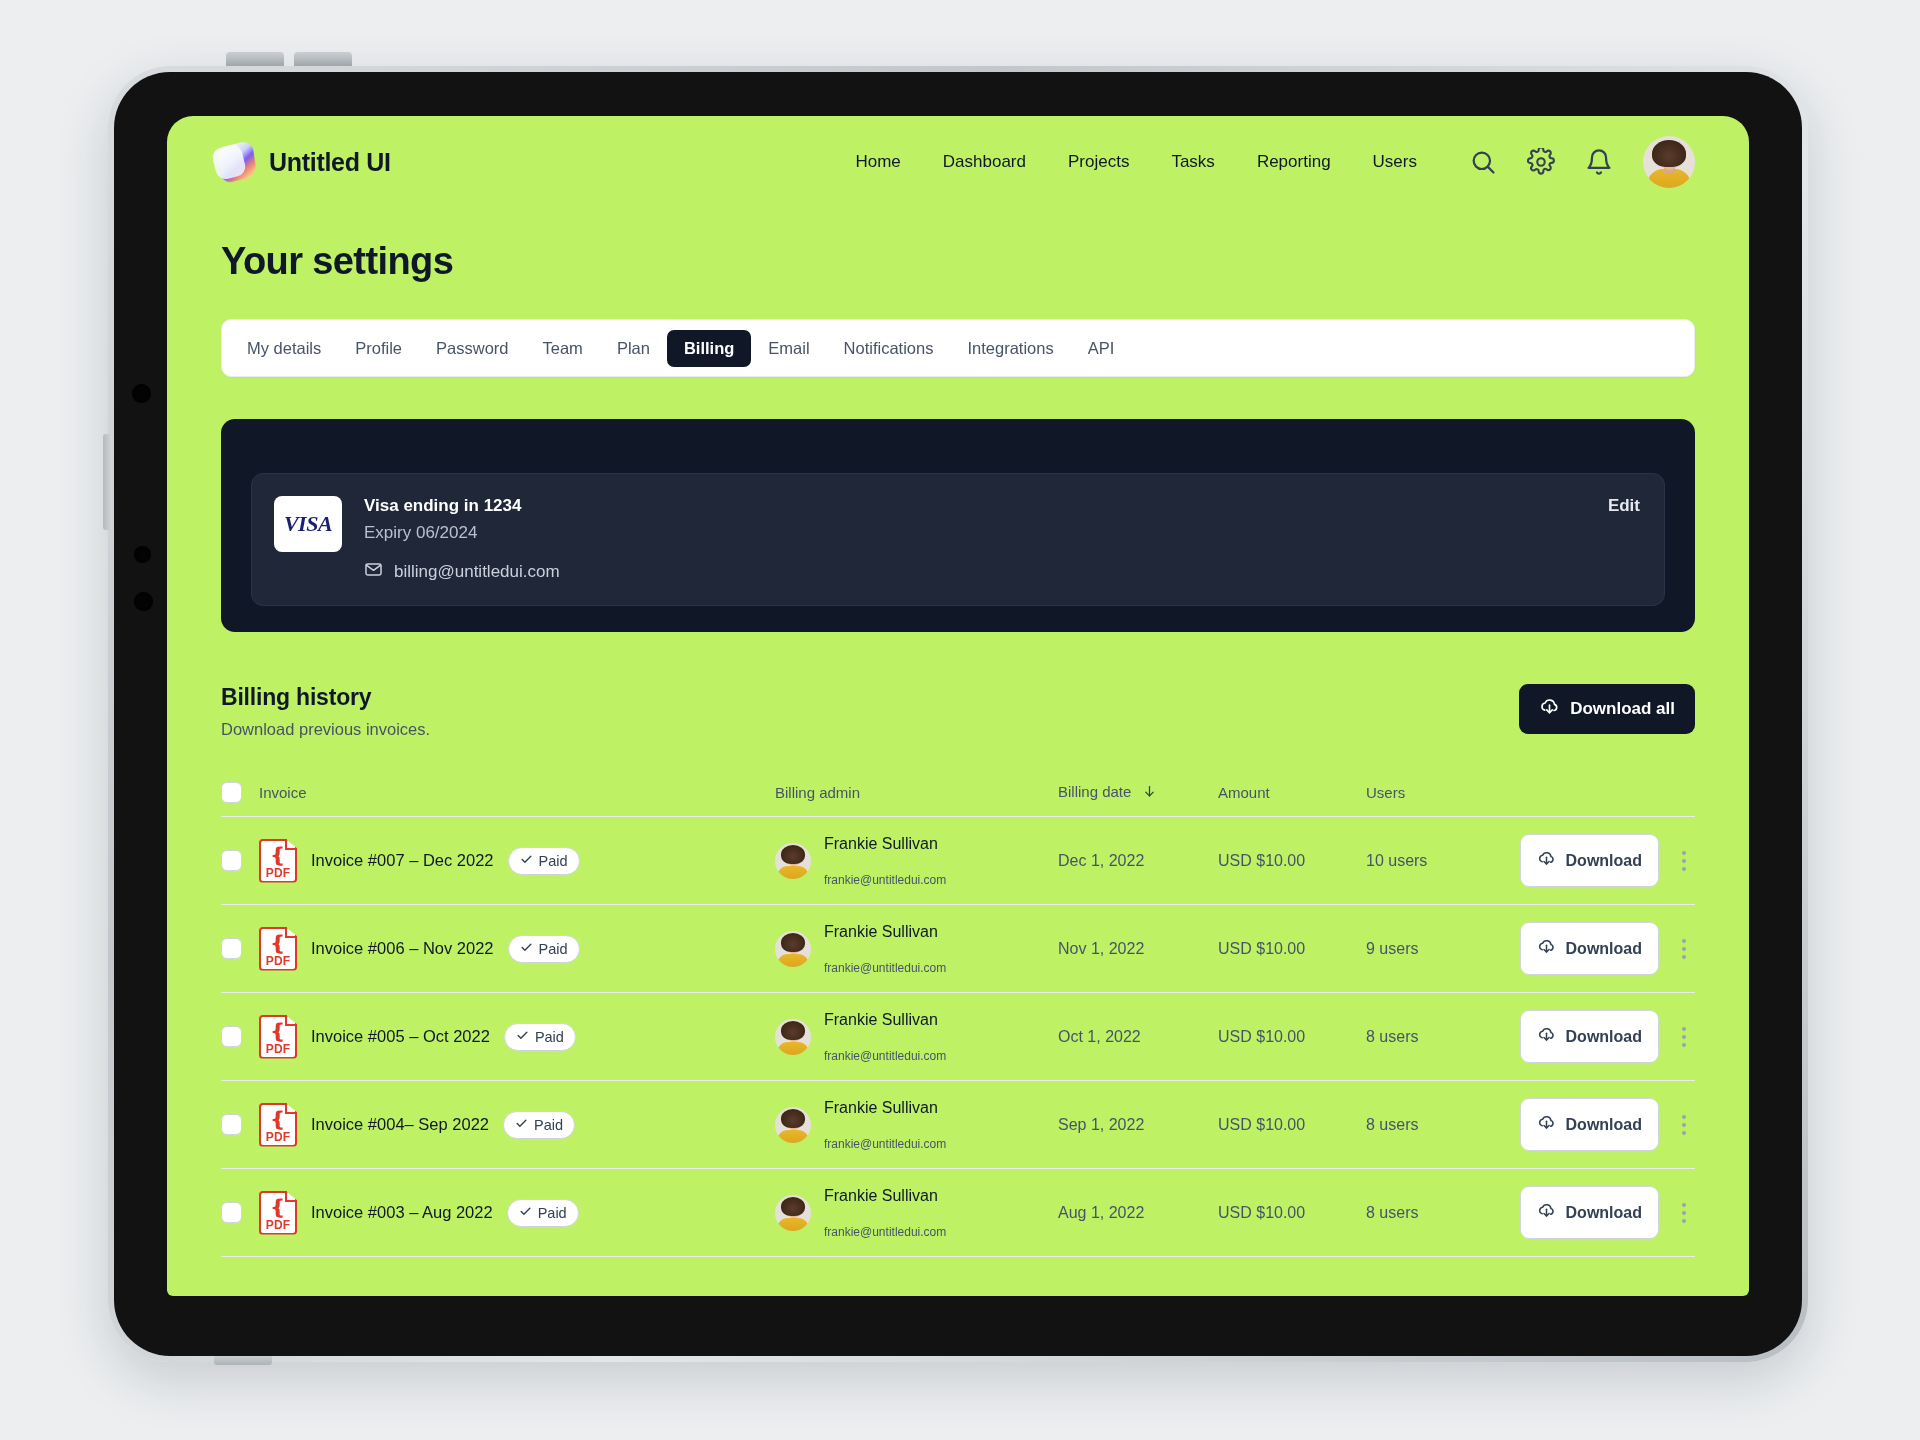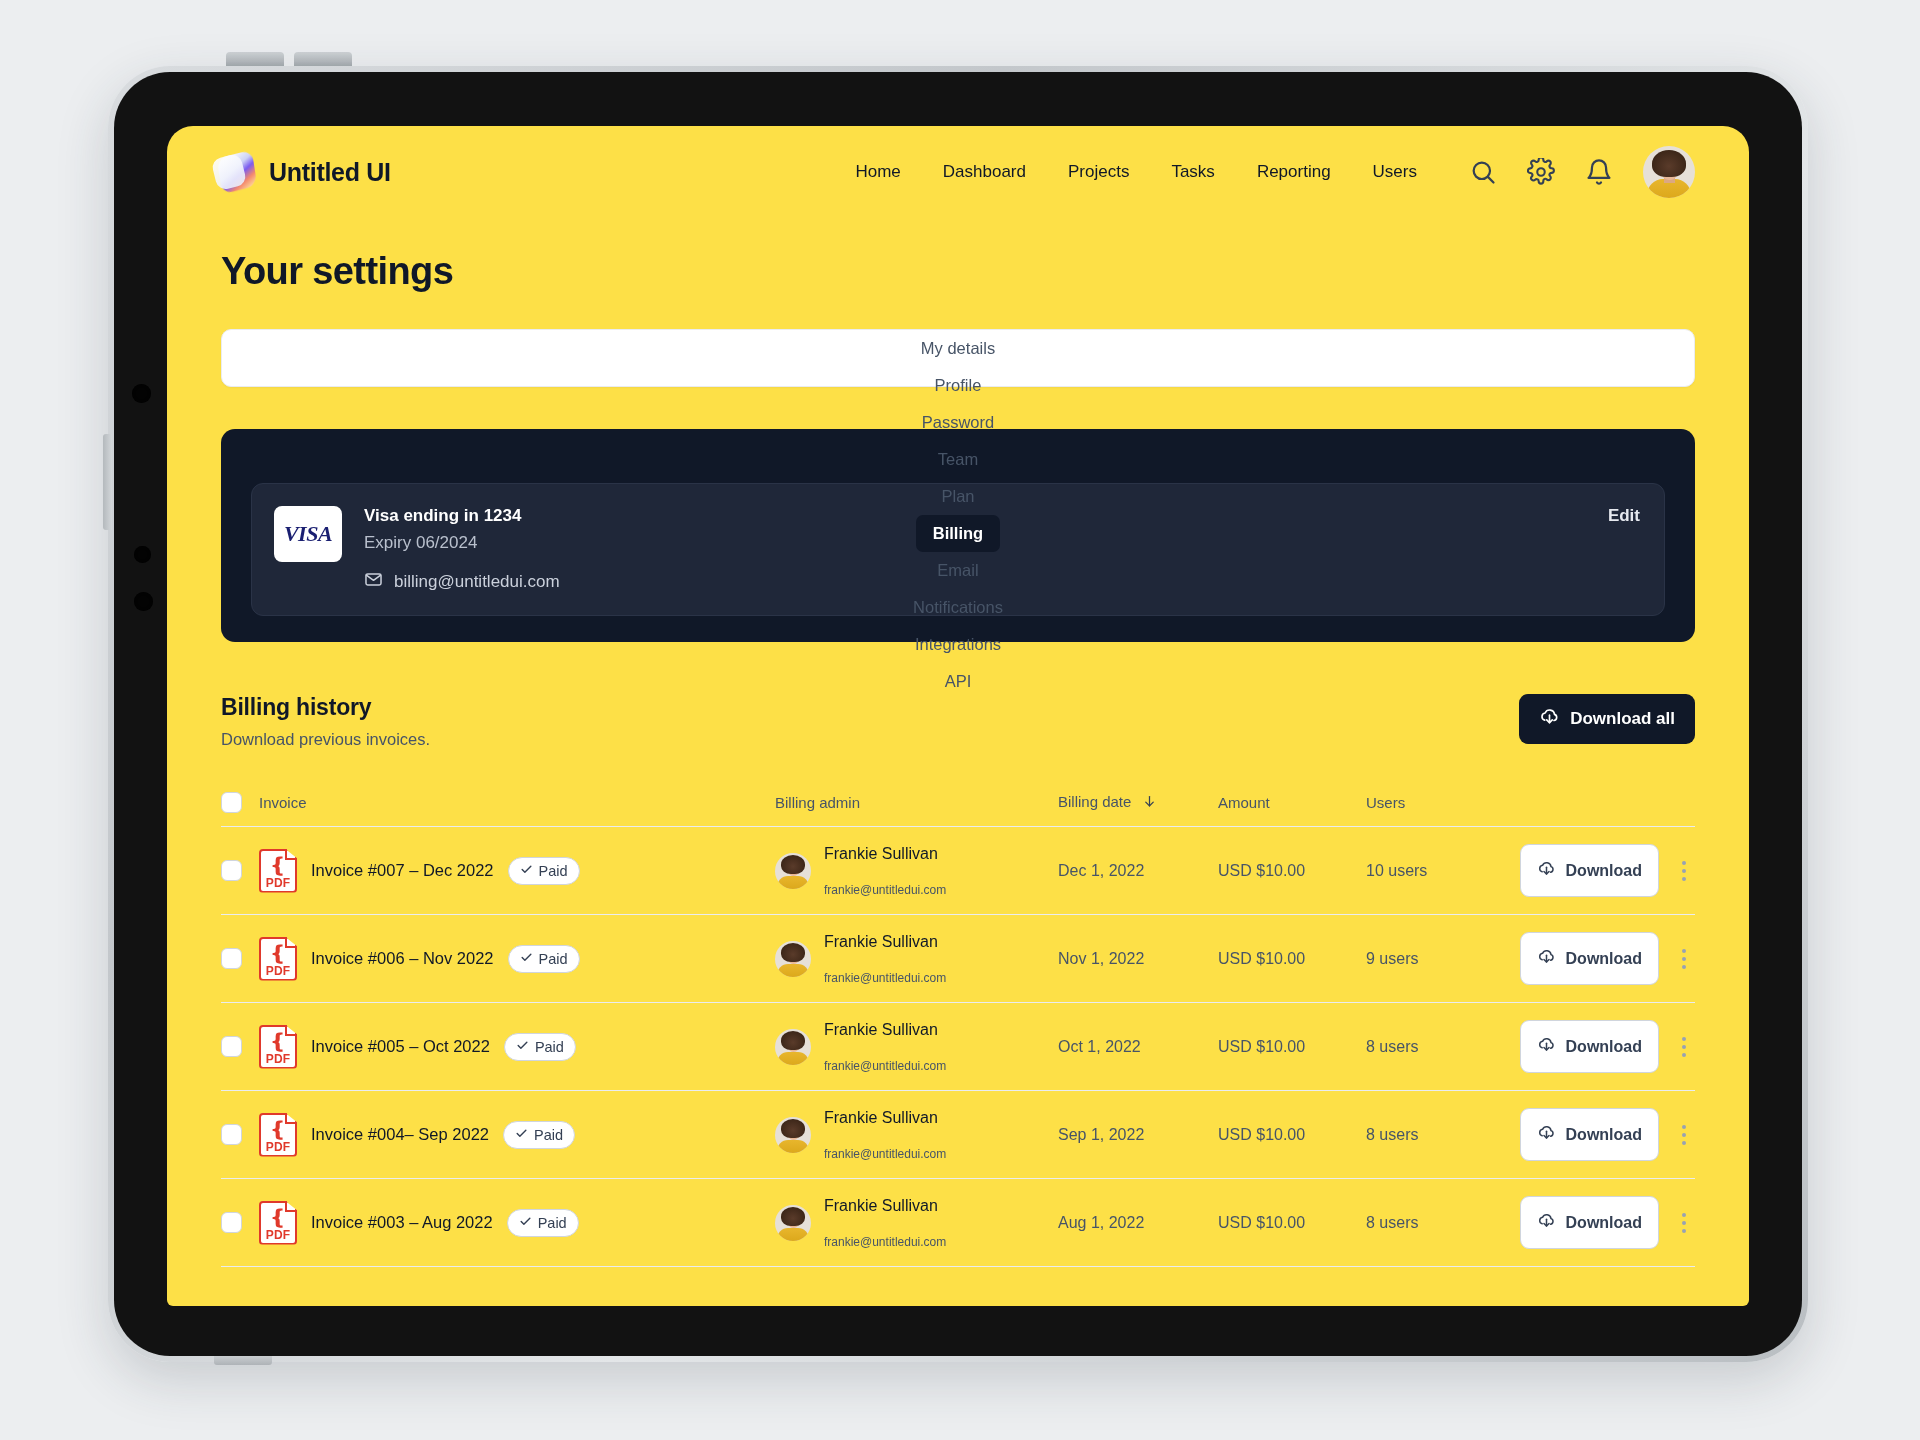--- a/index.html
+++ b/index.html
@@ -60,23 +60,23 @@
     border-radius: 50%;
     box-shadow: inset 0 0 3px #000;
   }
   #lens-1 { left: 132px; top: 384px; width: 19px; height: 19px; }
   #lens-2 { left: 134px; top: 546px; width: 17px; height: 17px; }
   #lens-3 { left: 134px; top: 592px; width: 19px; height: 19px; }
 
   
   #screen {
     position: absolute;
-    left: 167px; top: 126px;
+    left: 167px; top: 116px;
     width: 1582px; height: 1180px;
-    background: #fde047;
+    background: #bef264;
     border-radius: 26px 26px 6px 6px;
     overflow: hidden;
   }
 
   
   #topnav {
     display: flex;
     align-items: center;
     height: 92px;
     padding: 0 54px 0 52px;
@@ -154,21 +154,20 @@
   
   #tabbar {
     margin-top: 36px;
     height: 58px;
     border: 1px solid #eaecf0;
     border-radius: 10px;
     display: flex; align-items: center;
     padding: 0 8px;
     background: #fff;
     box-shadow: 0 1px 2px rgba(16,24,40,.04);
-    flex-direction: column;
   }
   .tab {
     font-size: 16.5px; color: #475467; font-weight: 500;
     padding: 9px 17px; border-radius: 7px; cursor: pointer;
     white-space: nowrap;
   }
   .tab.active { background: #101828; color: #ffffff; font-weight: 600; }
 
   
   #trial-card {

